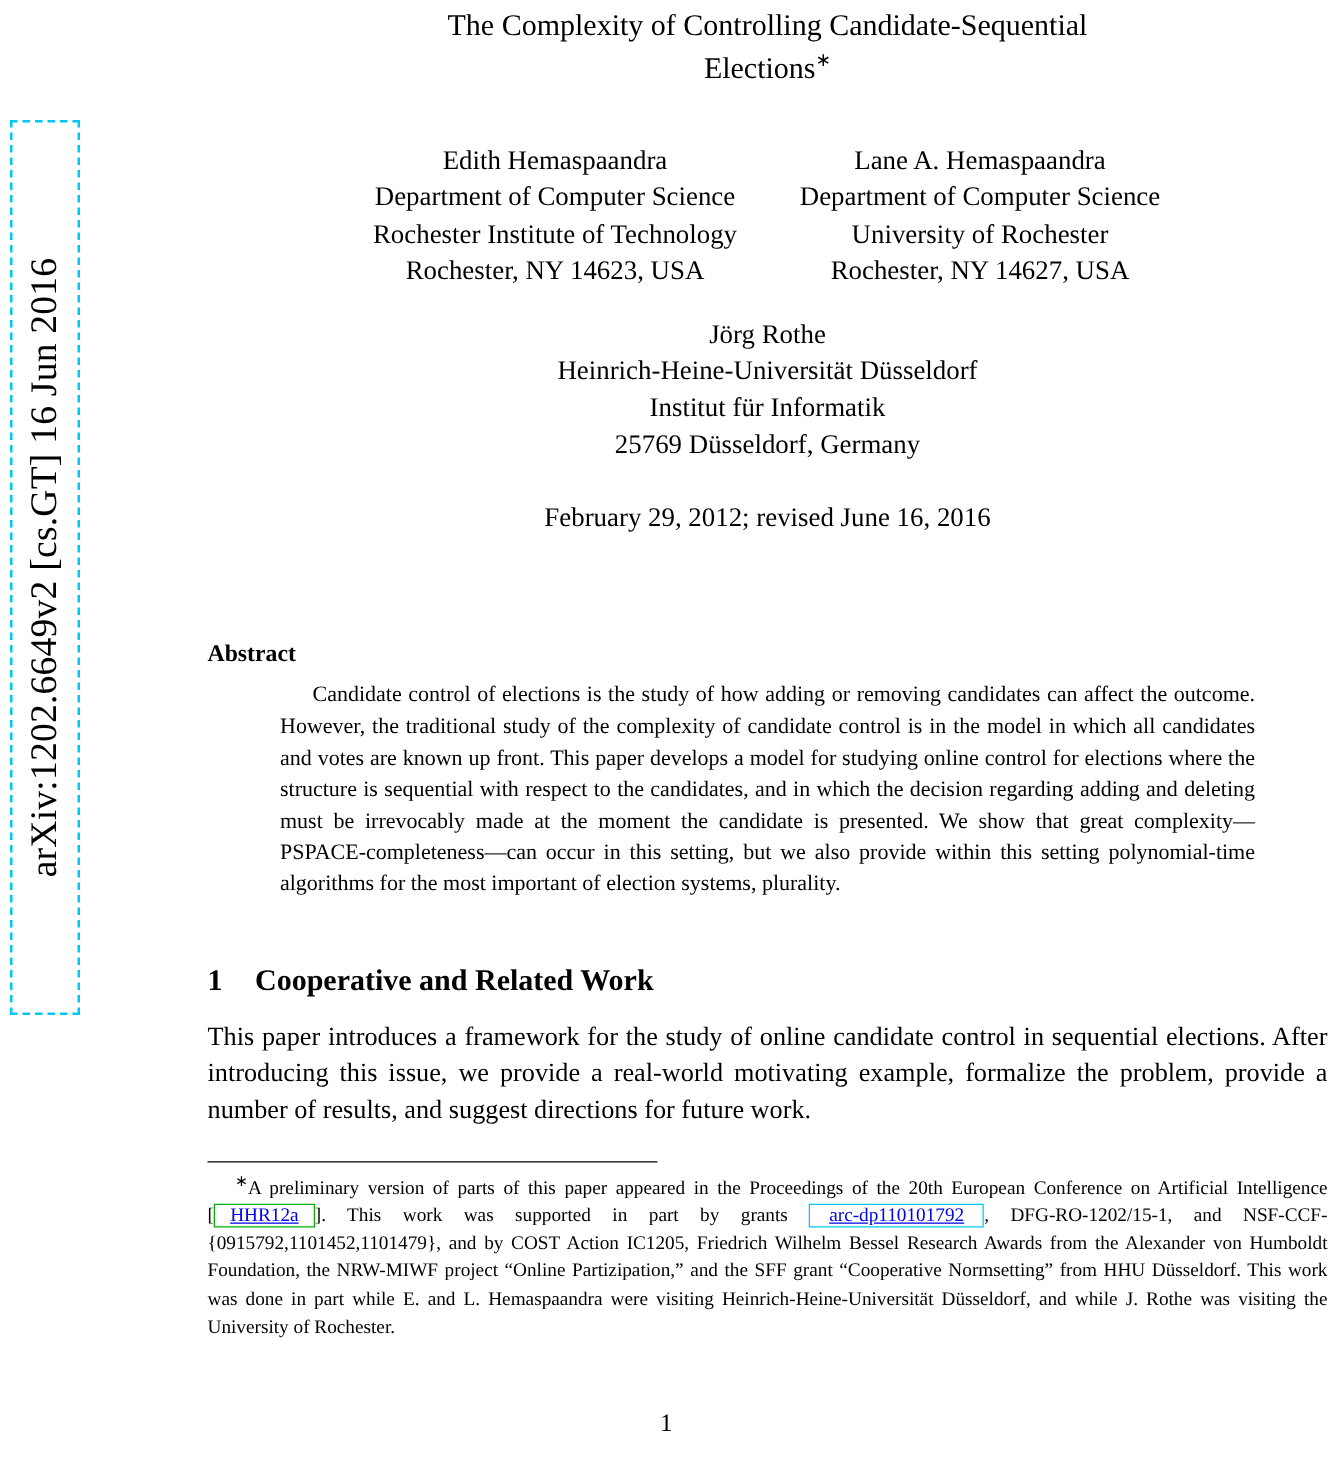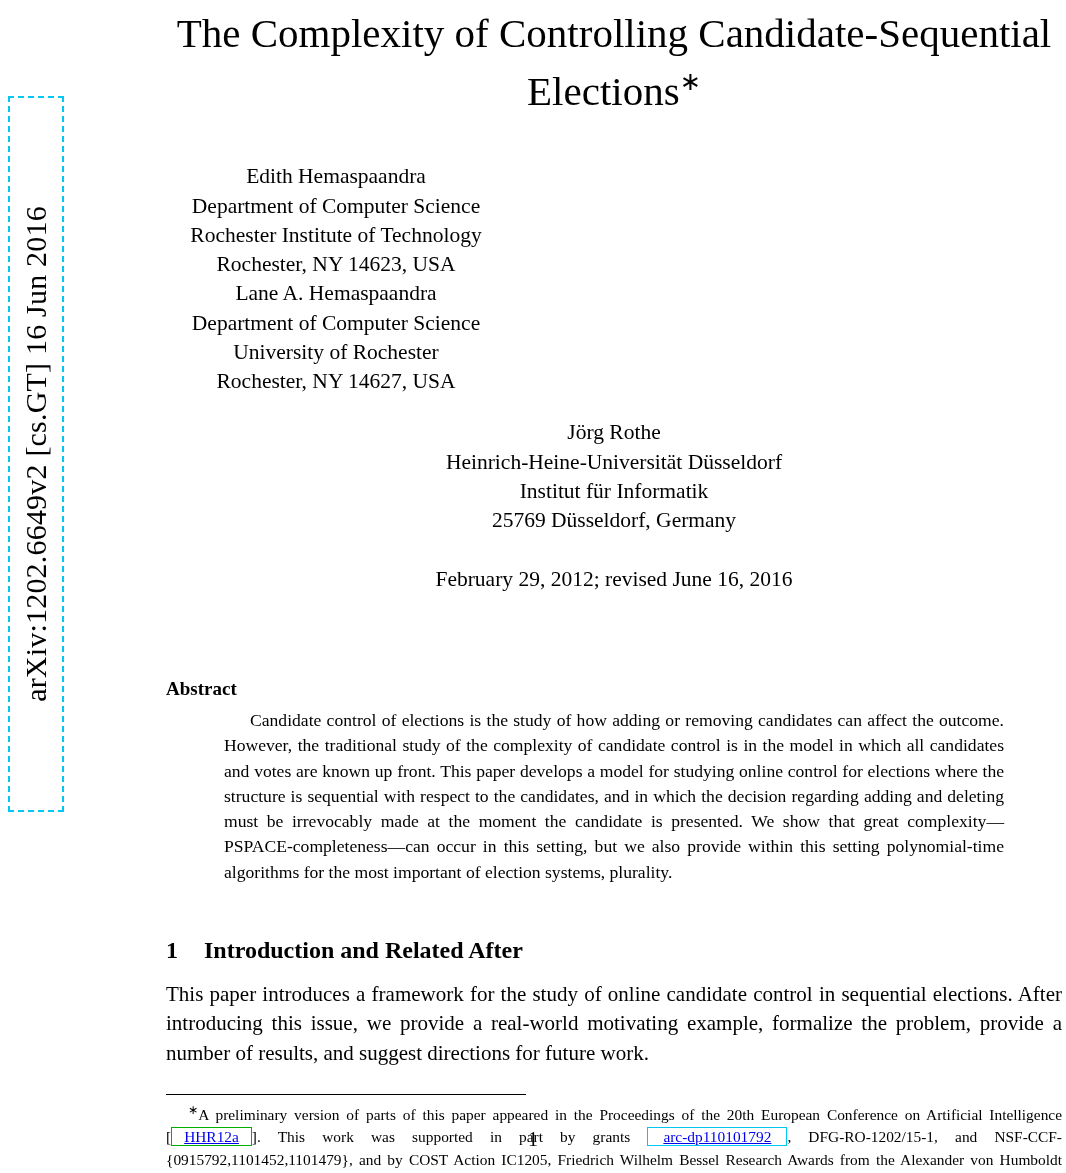--- a/index.html
+++ b/index.html
@@ -40,35 +40,34 @@
   
   .page {
     position: absolute;
     left: 166px;
     top: 0;
     width: 896px;
   }
 
   .title {
     text-align: center;
-    font-size: 41px;
+    font-size: 24px;
     line-height: 1.42;
     margin: 4px 0 0 0;
     font-weight: normal;
   }
   .title sup {
     font-size: 0.62em;
     vertical-align: super;
   }
 
   .authors-row {
     display: flex;
     justify-content: center;
     margin-top: 42px;
-    flex-direction: column;
   }
   .author-block {
     text-align: center;
     font-size: 21.5px;
     line-height: 1.36;
     width: 340px;
   }
   .author-block.single {
     width: 100%;
     margin-top: 22px;
@@ -180,21 +179,21 @@
     <span class="author-line">Institut für Informatik</span>
     <span class="author-line">25769 Düsseldorf, Germany</span>
   </div>
 
   <div class="date-line">February 29, 2012; revised June 16, 2016</div>
 
   <div class="abstract-head">Abstract</div>
   <div class="abstract-body"><span class="indent"></span><span>Candidate control of elections is the study of how adding or removing candidates can affect the outcome. However, the traditional study of the complexity of candidate control is in the model in which all candidates and votes are known up front. This paper develops a model for studying online control for elections where the structure is sequential with respect to the candidates, and in which the decision regarding adding and deleting must be irrevocably made at the moment the candidate is presented. We show that great complexity—PSPACE-completeness—can occur in this setting, but we also provide within this setting polynomial-time algorithms for the most important of election systems, plurality.</span></div>
 
   <div class="section-head">
-    <span class="num">1</span><span>Introduction and Related After</span>
+    <span class="num">1</span><span>Cooperative and Related Work</span>
   </div>
   <div class="body-par">This paper introduces a framework for the study of online candidate control in sequential elections. After introducing this issue, we provide a real-world motivating example, formalize the problem, provide a number of results, and suggest directions for future work.</div>
 
   <div class="footnote-rule"></div>
   <div class="footnote">
     <span class="fn-indent"></span><sup>∗</sup><span>A preliminary version of parts of this paper appeared in the Proceedings of the 20th European Conference on Artificial Intelligence [</span><a class="cite-green" href="#">HHR12a</a><span>]. This work was supported in part by grants </span><a class="cite-cyan" href="#">arc-dp110101792</a><span>, DFG-RO-1202/15-1, and NSF-CCF-{0915792,1101452,1101479}, and by COST Action IC1205, Friedrich Wilhelm Bessel Research Awards from the Alexander von Humboldt Foundation, the NRW-MIWF project “Online Partizipation,” and the SFF grant “Cooperative Normsetting” from HHU Düsseldorf. This work was done in part while E. and L. Hemaspaandra were visiting Heinrich-Heine-Universität Düsseldorf, and while J. Rothe was visiting the University of Rochester.</span>
   </div>
 </div>
 
 <div class="folio">1</div>

